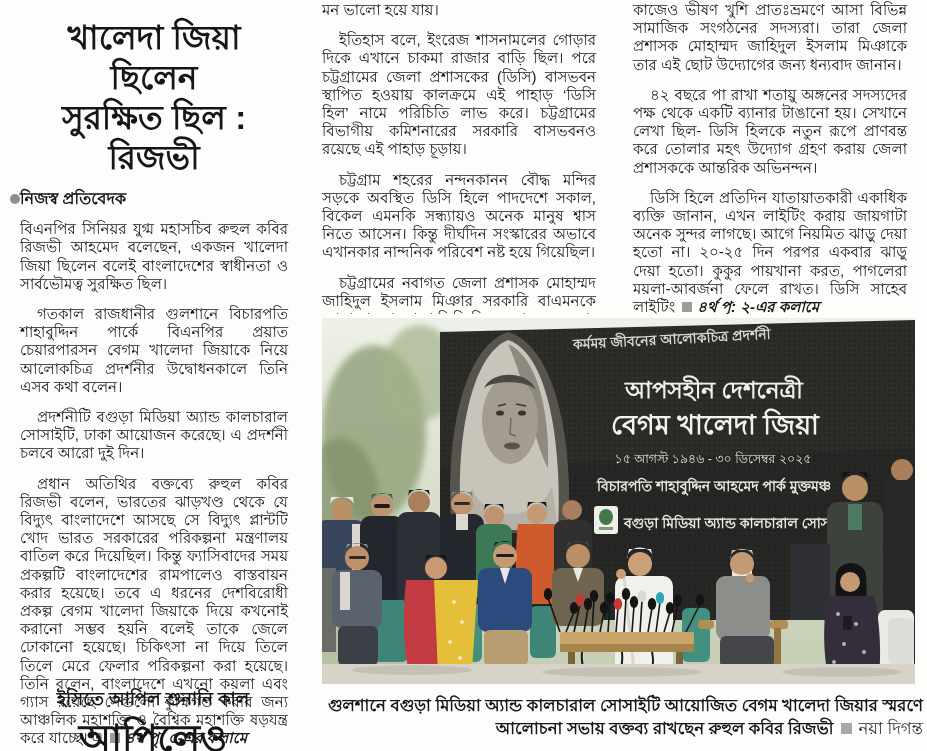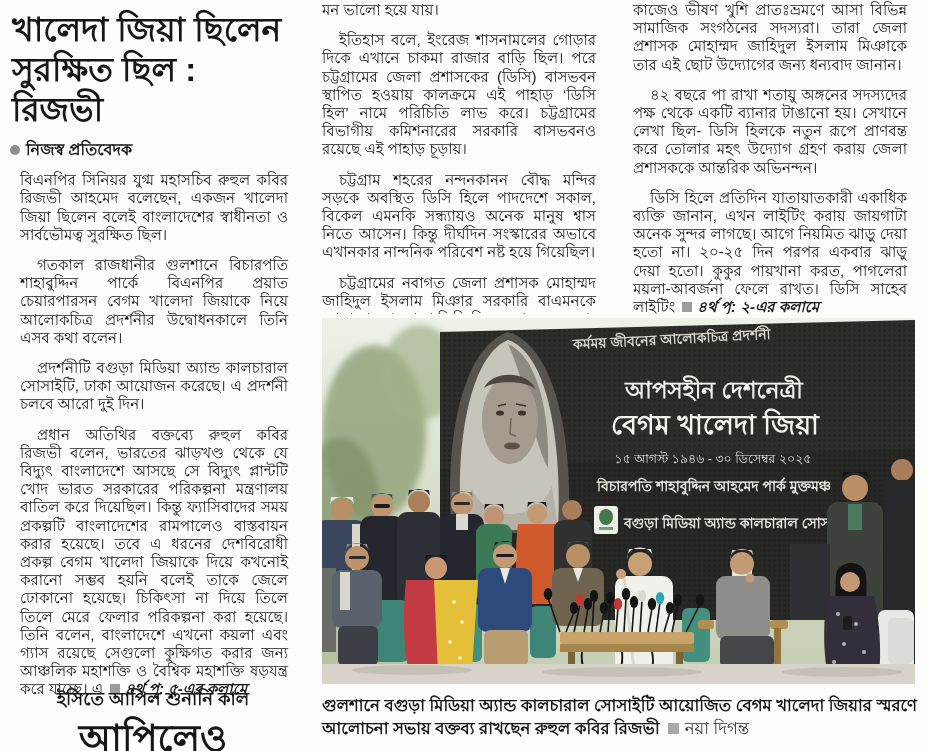--- a/index.html
+++ b/index.html
@@ -3,31 +3,31 @@
 <meta charset="utf-8">
 <style>
   html,body{margin:0;padding:0}
   body{width:927px;height:751px;overflow:hidden;position:relative;background:#fdfdfb;
        font-family:"Liberation Sans","DejaVu Sans",sans-serif;color:#161616}
   .page{position:absolute;inset:0}
   .col{position:absolute;text-align:justify;font-size:15px;line-height:18.2px}
   .col p{margin:12px}
   .col p.ind{text-indent:17px}
   #col1{left:8px;top:6px;width:292px}
-  .headline{margin:4px;font-size:33px;line-height:40px;font-weight:700;text-align:left;letter-spacing:0}
+  .headline{margin:12px;font-size:33px;line-height:40px;font-weight:700;text-align:center;letter-spacing:0}
   .hl{display:block}
-  .byline{display:flex;align-items:center;gap:6px;font-weight:700;font-size:16px;margin:11px 0 9px 2px}
+  .byline{display:flex;align-items:center;gap:0;font-weight:700;font-size:16px;margin:11px 0 9px 2px}
   .dot{width:10px;height:10px;border-radius:50%;background:#8f8f8f;flex:0 0 auto}
   #col2{left:310px;top:0;width:298px;height:314px;overflow:hidden}
   #col3{left:621px;top:0;width:298px;height:314px;overflow:hidden}
   #col2 .inner,#col3 .inner{margin-top:-11px}
   .jump-line{font-weight:700;font-style:italic;white-space:nowrap}
   .jsq{display:inline-block;width:10px;height:10px;background:#9c9c9c;margin:0 5px 0 7px}
   .photo{position:absolute;left:322px;top:318px;width:593px;height:366px;margin:0;overflow:hidden}
-  .caption{position:absolute;left:322px;top:694px;width:601px;font-weight:700;font-size:16.5px;line-height:22.5px;text-align:left}
+  .caption{position:absolute;left:322px;top:694px;width:601px;font-weight:700;font-size:16.5px;line-height:22.5px;text-align:right}
   .csq{display:inline-block;width:11px;height:11px;background:#a8a8a8;margin:0 6px 0 8px}
   .credit{font-weight:400;color:#2e2e2e}
   .second-art{position:absolute;left:6px;top:684px;width:294px;text-align:center}
   .kicker{font-weight:700;font-size:18px;line-height:30px}
   .head2{font-weight:700;font-size:37px;line-height:46px;margin-top:2px}
   svg text{font-family:"Liberation Sans","DejaVu Sans",sans-serif}
 </style>
 </head>
 <body>
 

